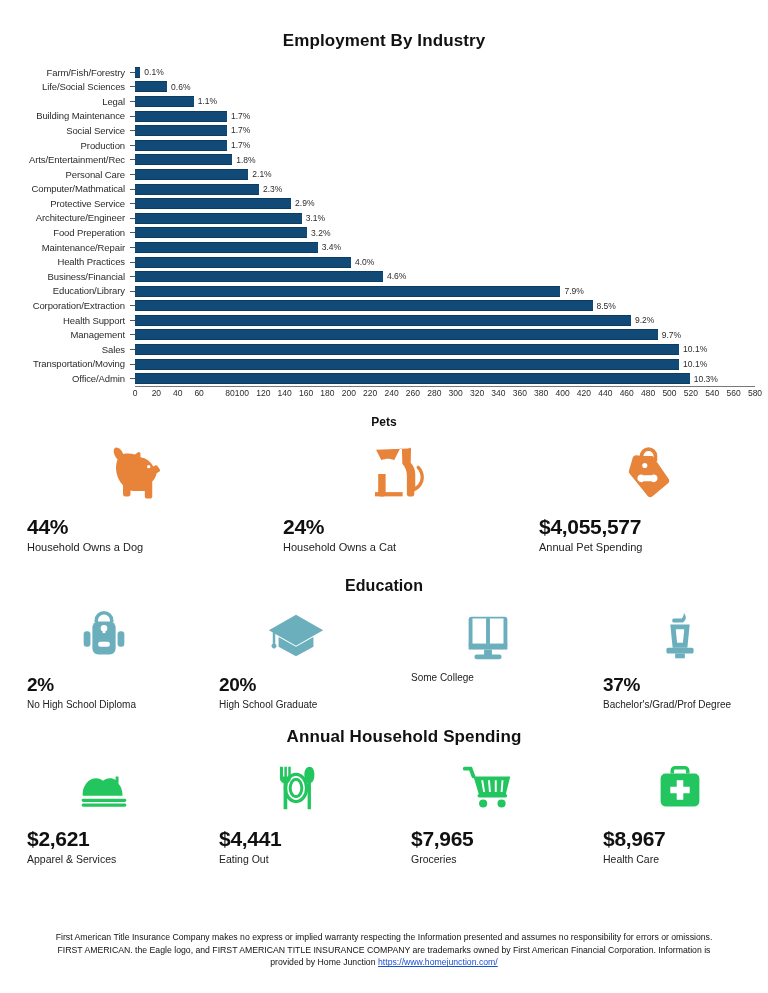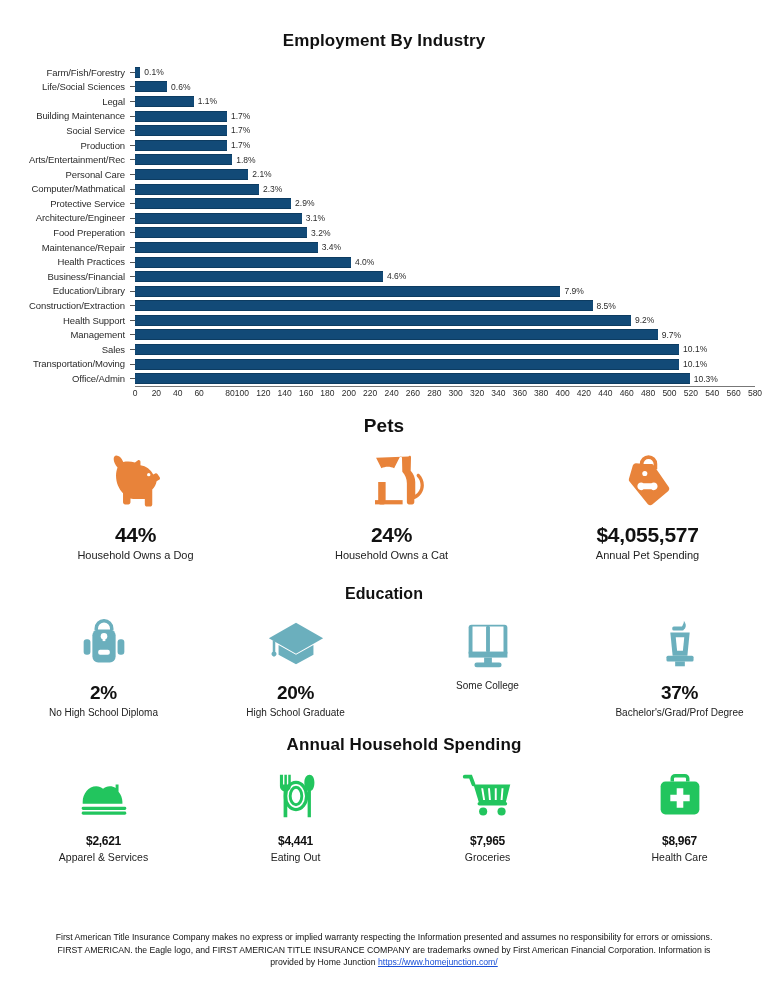--- a/index.html
+++ b/index.html
@@ -106,21 +106,21 @@
 
   
   .stat-grid {
     display: flex;
     justify-content: space-around;
     align-items: flex-start;
     margin-top: 8px;
   }
   .stat-cell {
     flex: 1 1 0;
-    text-align: center;
+    text-align: left;
     padding: 0 12px;
     margin-left: 15px;
   }
   .stat-icon {
     height: 72px;
     display: flex;
     align-items: center;
     justify-content: center;
   }
   .stat-value {
@@ -132,30 +132,30 @@
     letter-spacing: -0.3px;
   }
   .stat-caption {
     font-size: 11px;
     color: #222222;
     margin-top: 3px;
     line-height: 1.25;
   }
 
   #pets-section { margin-top: 14px; }
-  #pets-title { font-size: 19px; }
+  #pets-title { font-size: 12px; }
   #education-section { margin-top: 22px; }
   #education-title { font-size: 16px; }
   #spending-section { margin-top: 16px; }
   #spending-title { font-size: 17px; margin-left: 40px; }
 
   #education-section .stat-icon { height: 66px; }
   #spending-section .stat-icon { height: 66px; }
   #education-section .stat-value { font-size: 19px; }
-  #spending-section .stat-value { font-size: 12px; }
+  #spending-section .stat-value { font-size: 21px; }
   #education-section .stat-caption { font-size: 10px; }
   #spending-section .stat-caption { font-size: 10.5px; }
 
   
   #footer {
     position: absolute;
     left: 0; right: 0;
     bottom: 24px;
     text-align: center;
     font-size: 8.7px;
@@ -304,21 +304,21 @@
       </div>
       <div class="bar-row">
         <div class="bar-label">Education/Library</div>
         <div class="tickmark"></div>
         <div class="bar-track">
           <div class="bar-fill" style="width: 425.448px; background: rgb(18, 74, 119);"></div>
           <div class="bar-value">7.9%</div>
         </div>
       </div>
       <div class="bar-row">
-        <div class="bar-label">Construction/Extraction</div>
+        <div class="bar-label">Corporation/Extraction</div>
         <div class="tickmark"></div>
         <div class="bar-track">
           <div class="bar-fill" style="width: 457.517px; background: rgb(18, 74, 119);"></div>
           <div class="bar-value">8.5%</div>
         </div>
       </div>
       <div class="bar-row">
         <div class="bar-label">Health Support</div>
         <div class="tickmark"></div>
         <div class="bar-track">

